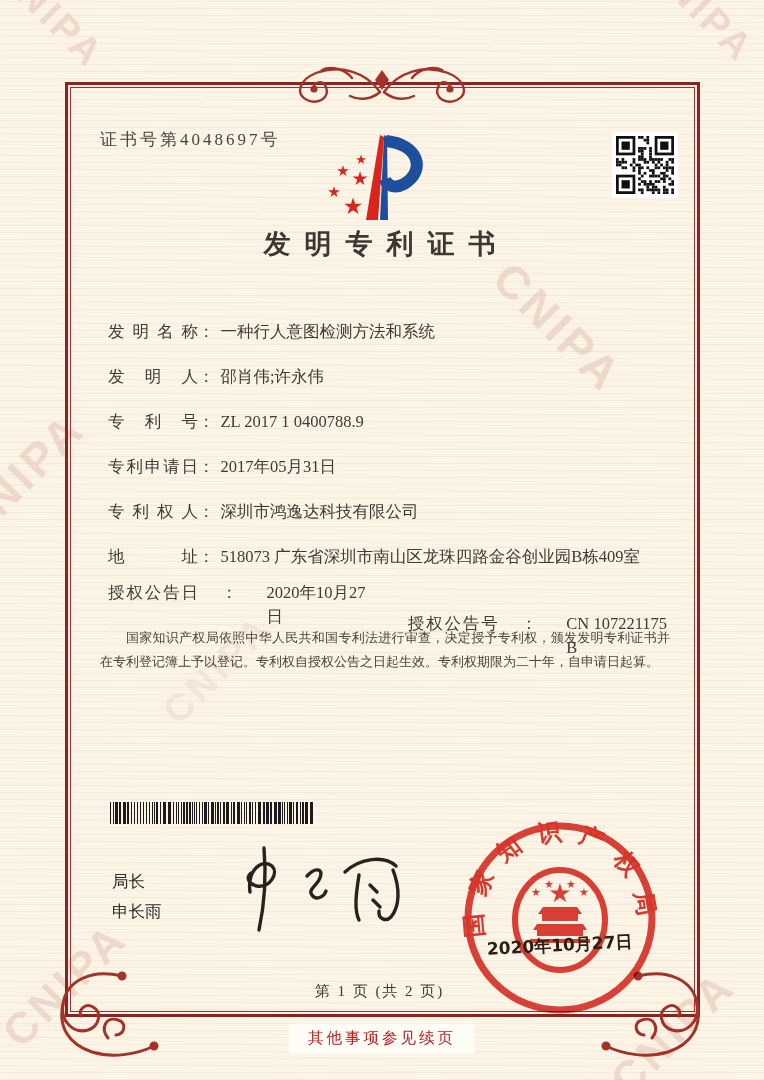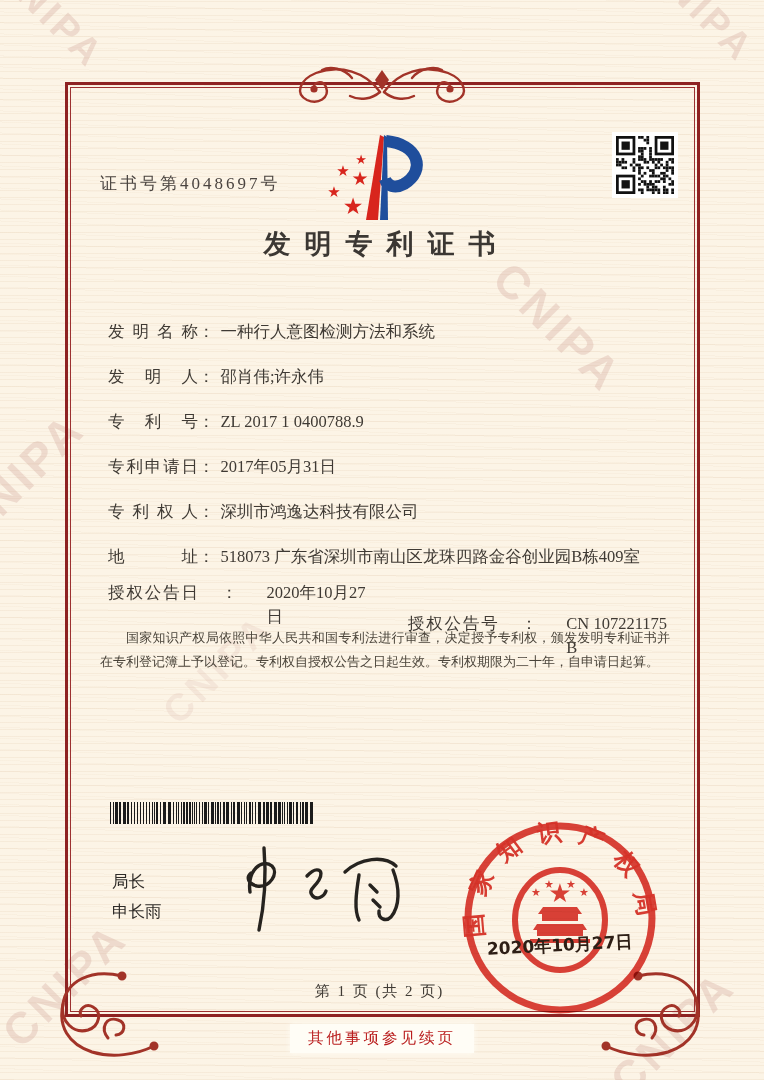--- a/index.html
+++ b/index.html
@@ -24,21 +24,21 @@
   }
   
   .frame{
     position:absolute;left:65px;top:82px;width:629px;height:929px;
     border:3px solid #8e2222;
   }
   .frame::after{
     content:"";position:absolute;inset:2px;border:1px solid #9c3030;
   }
   .abs{position:absolute;}
-  .cert-no{left:100px;top:128px;font-size:17px;color:#4a4440;letter-spacing:3px;margin-top:44px;}
+  .cert-no{left:100px;top:128px;font-size:17px;color:#4a4440;letter-spacing:3px;}
   .title{
     left:65px;top:226px;width:629px;text-align:center;
     font-size:27px;font-weight:600;color:#3b3733;
     letter-spacing:0.52em;text-indent:0.52em;
   }
   .fields{left:108px;top:320px;width:566px;font-size:16.5px;color:#3f3a34;}
   .field-row{display:flex;line-height:24px;margin-bottom:21px;}
   .field-label{
     display:inline-block;width:90px;flex:0 0 90px;
     text-align:justify;text-align-last:justify;

